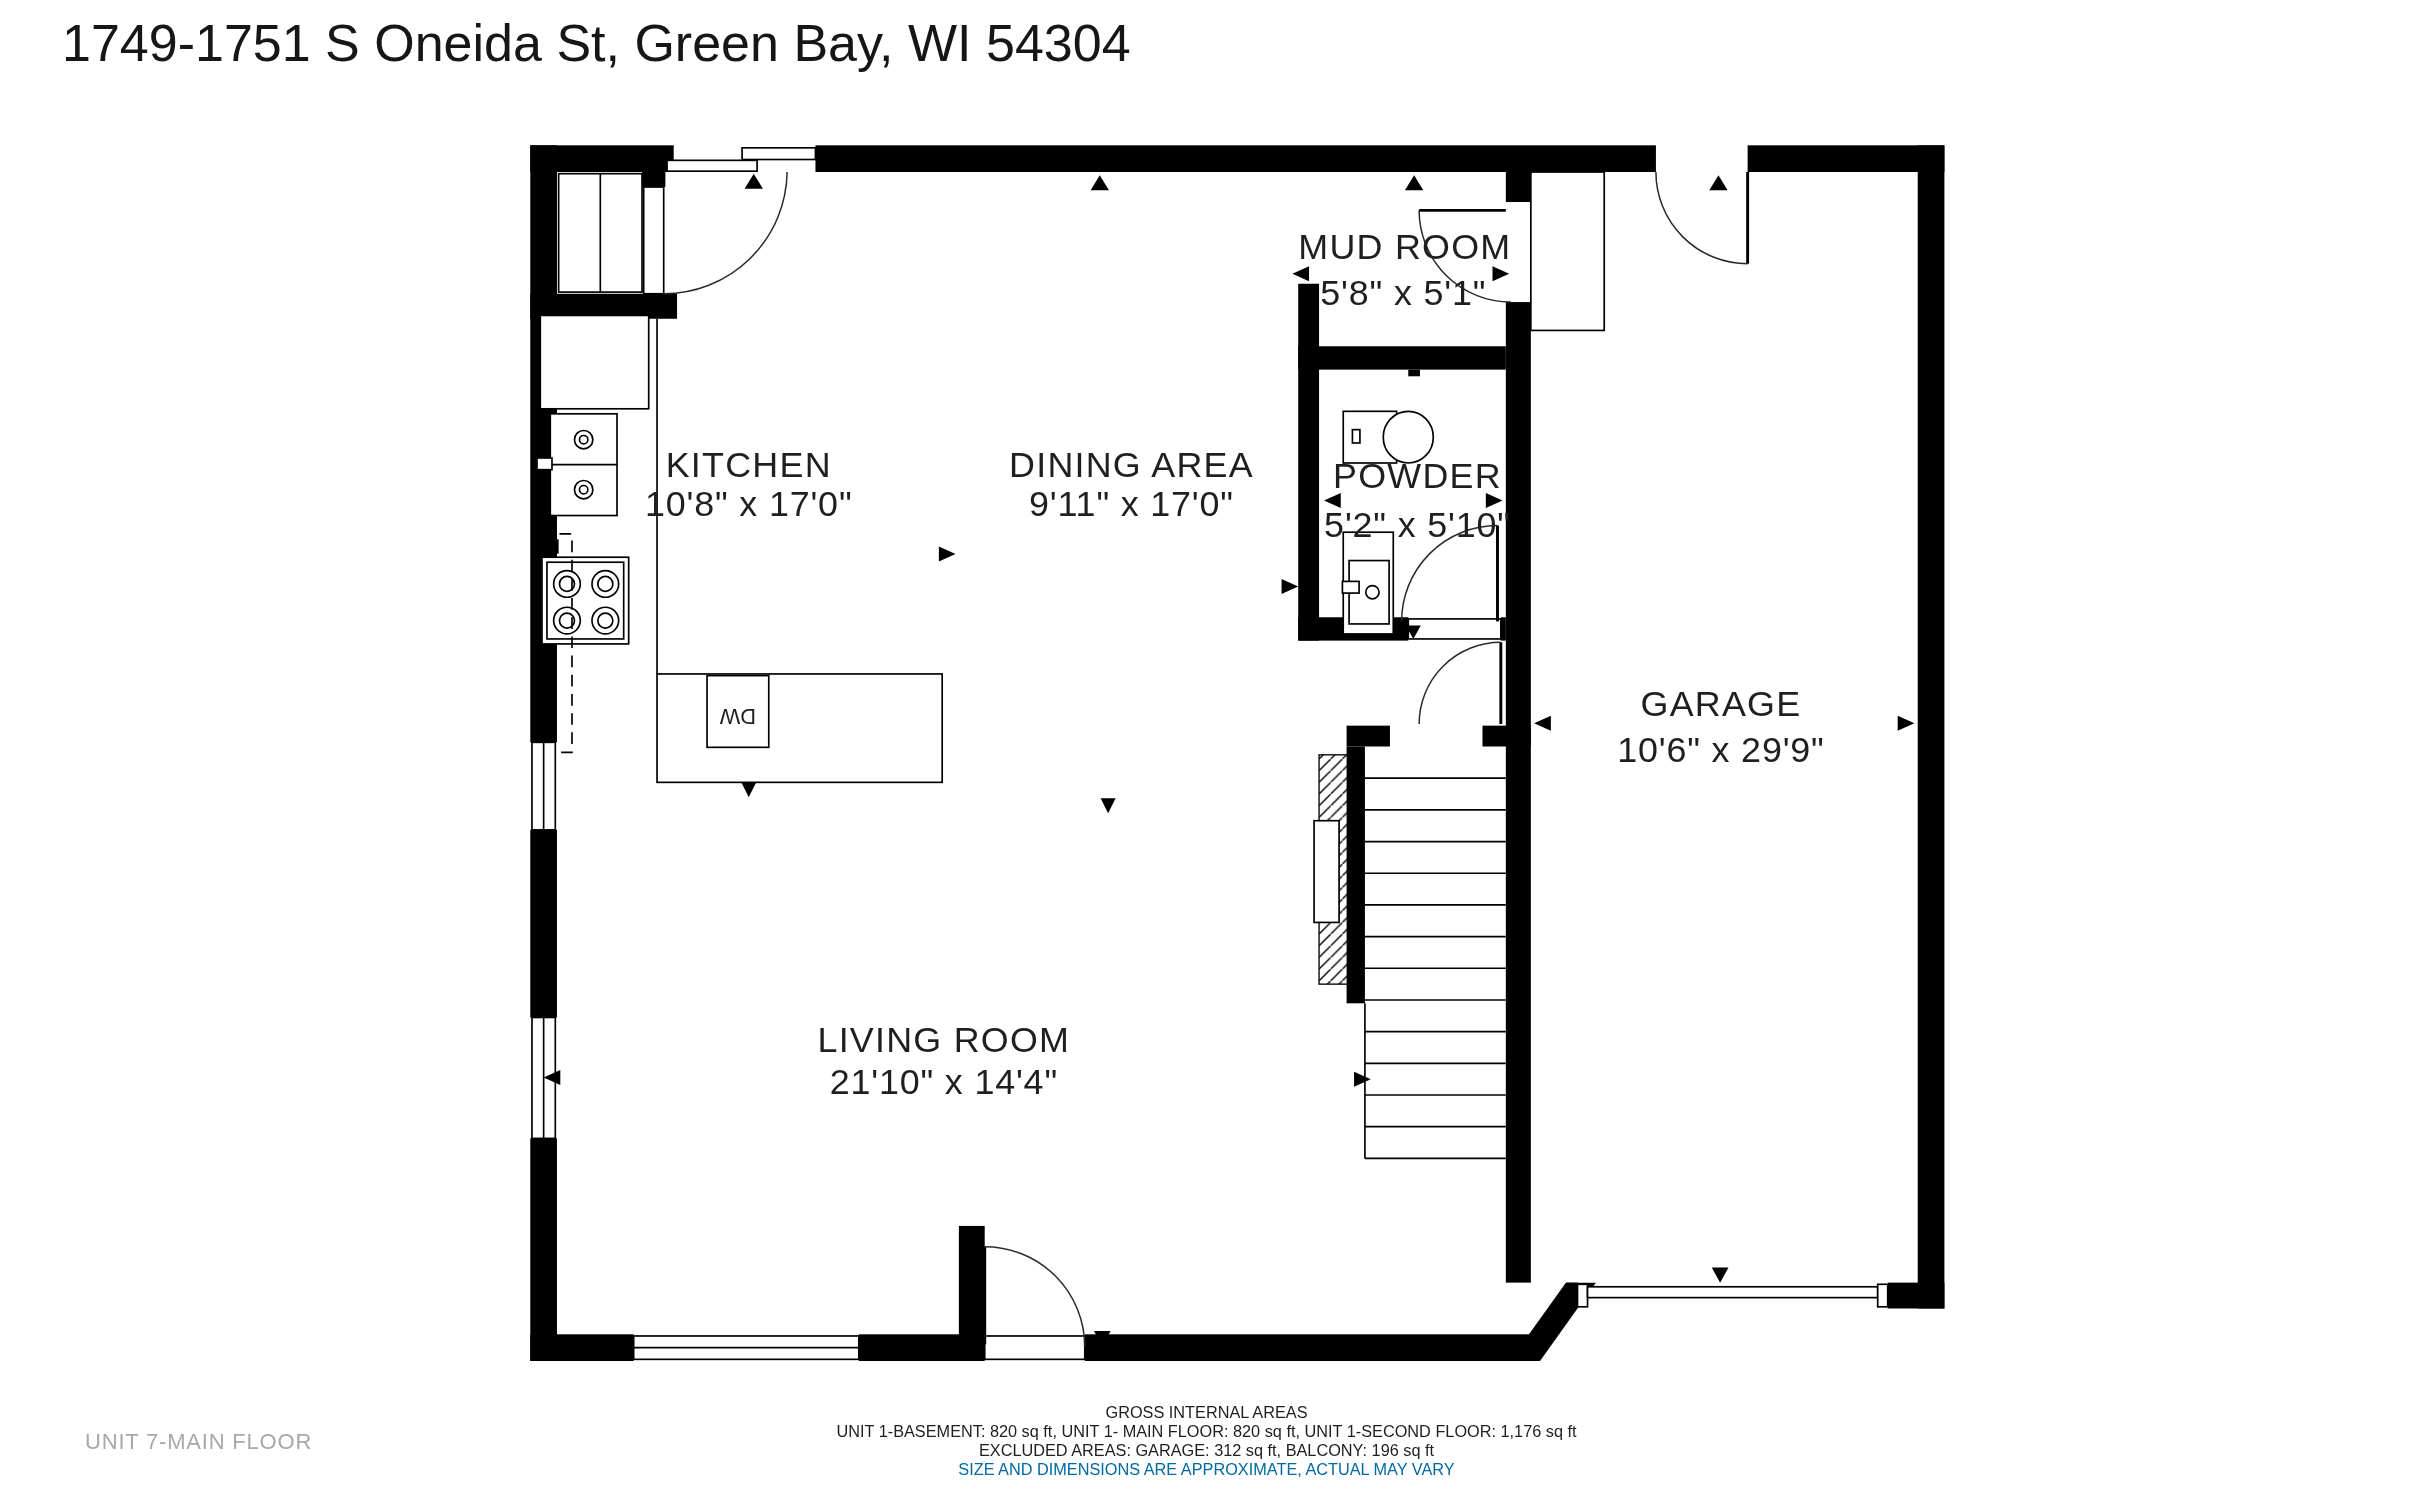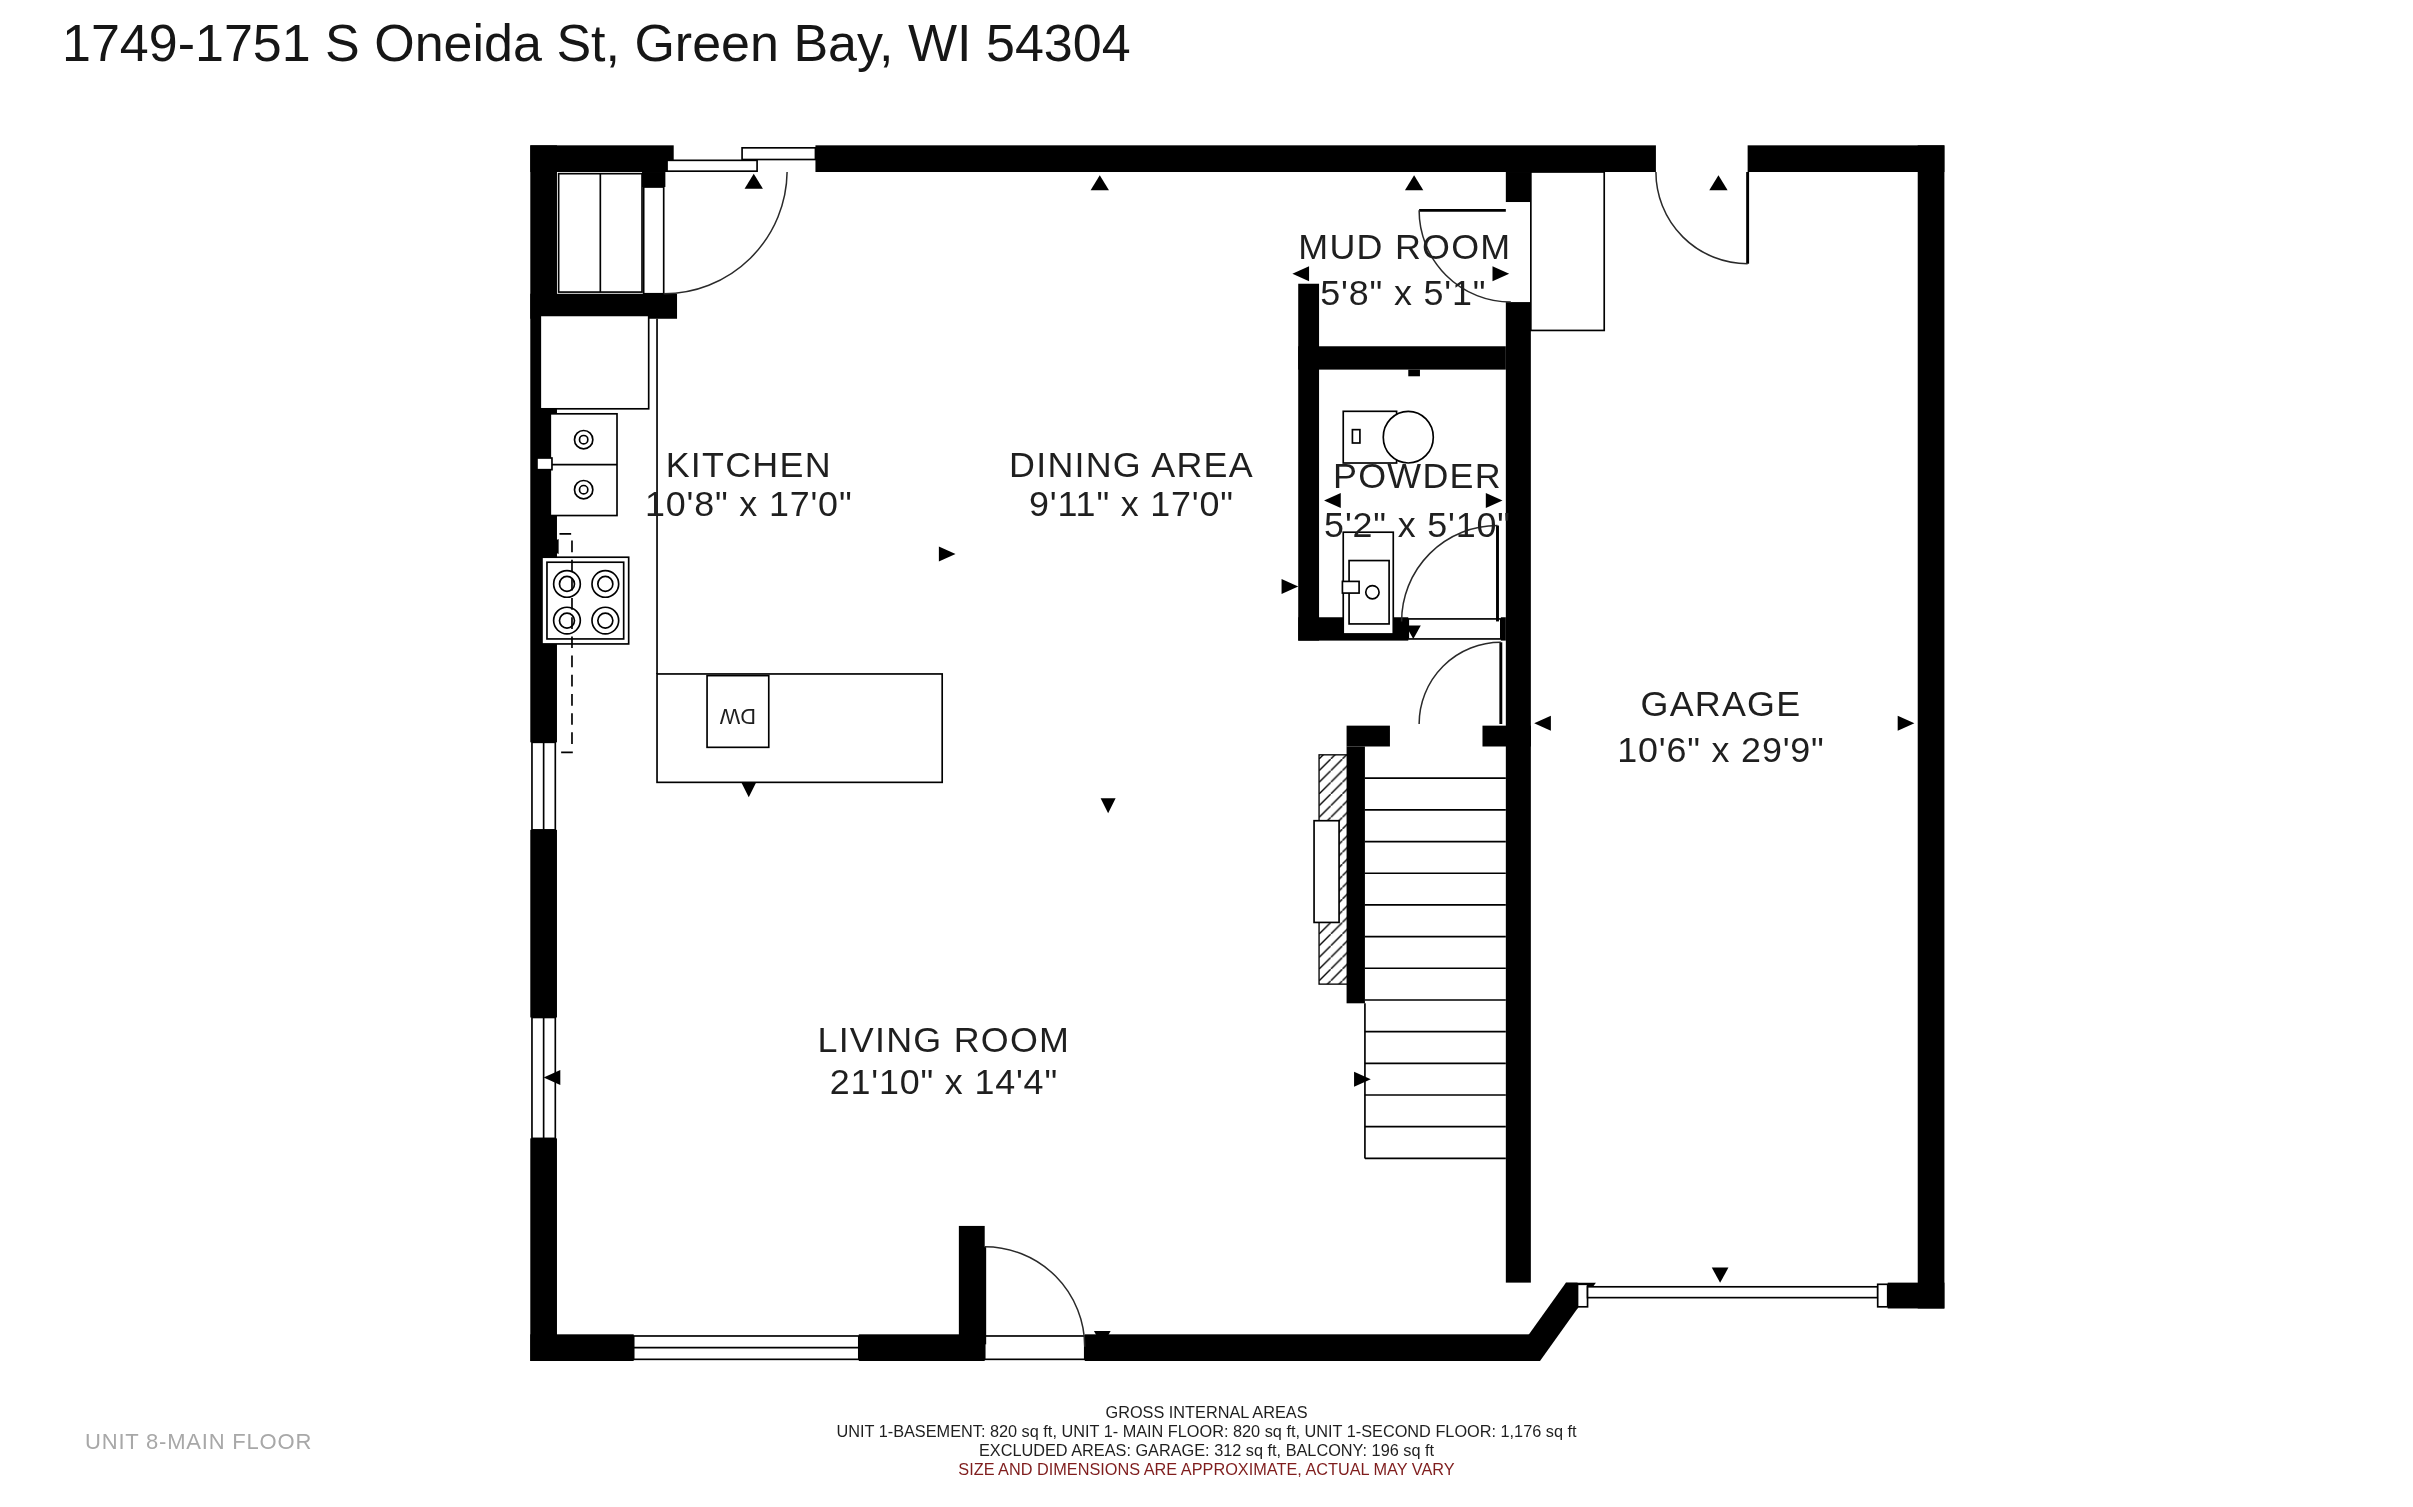--- a/index.html
+++ b/index.html
@@ -12,21 +12,21 @@
     letter-spacing:0px;white-space:nowrap;
   }
   .plan-svg{position:absolute;left:0;top:0;}
   .room-name{font-size:43px;fill:#1f1f1f;letter-spacing:1.5px;}
   .room-dims{font-size:43px;fill:#1f1f1f;letter-spacing:1px;}
   .dw-label{font-size:26px;fill:#1f1f1f;}
   .footer{
     position:absolute;top:1403px;left:0;width:2413px;text-align:center;
     font-size:16.3px;line-height:19px;color:#1f1f1f;
   }
-  .footer .muted{color:#7f1d1d;}
+  .footer .muted{color:#0369a1;}
   .floor-label{
     position:absolute;left:85px;top:1429px;font-size:22px;color:#a8a8a8;
     letter-spacing:0.8px;
   }
   .wall{fill:#000;stroke:none;}
   .thin{fill:#fff;stroke:#000;stroke-width:2;}
   .thinline{fill:none;stroke:#000;stroke-width:2;}
   .arc{fill:none;stroke:#2a2a2a;stroke-width:1.8;}
   .leaf{stroke:#000;stroke-width:3.5;fill:none;}
   .dash{fill:none;stroke:#000;stroke-width:2;stroke-dasharray:14 9;}
@@ -244,16 +244,16 @@
     </g>
   </svg>
 
   <div class="footer">
     <div>GROSS INTERNAL AREAS</div>
     <div>UNIT 1-BASEMENT: 820 sq ft, UNIT 1- MAIN FLOOR: 820 sq ft, UNIT 1-SECOND FLOOR: 1,176 sq ft</div>
     <div>EXCLUDED AREAS: GARAGE: 312 sq ft, BALCONY: 196 sq ft</div>
     <div class="muted">SIZE AND DIMENSIONS ARE APPROXIMATE, ACTUAL MAY VARY</div>
   </div>
 
-  <div class="floor-label">UNIT 8-MAIN FLOOR</div>
+  <div class="floor-label">UNIT 7-MAIN FLOOR</div>
 
 </div>
 
 
 </body></html>

